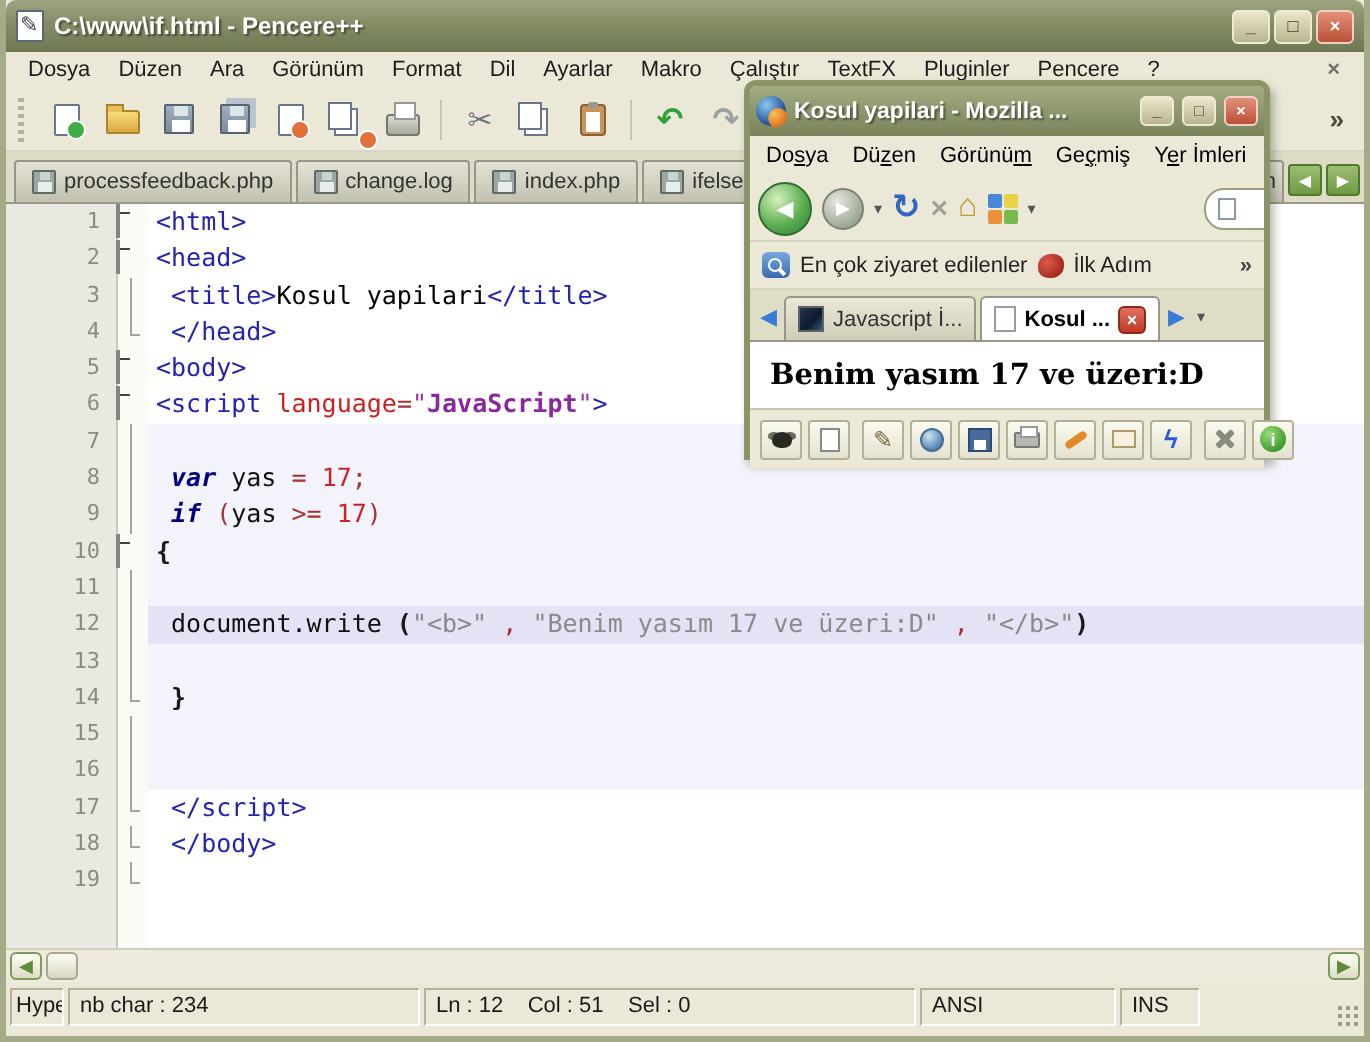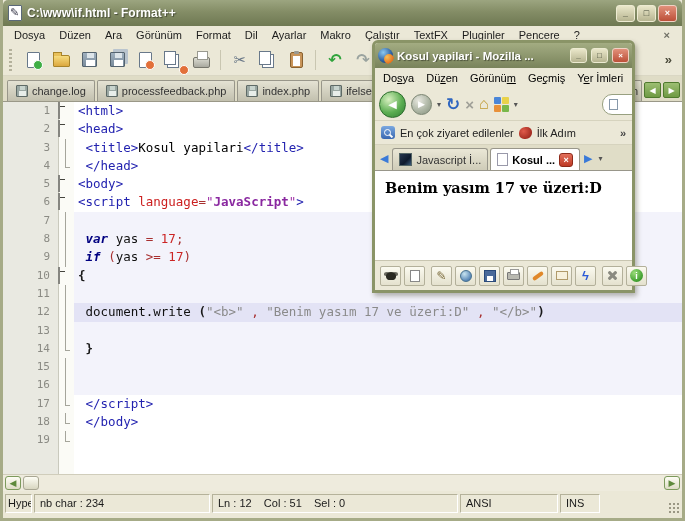--- a/index.html
+++ b/index.html
@@ -85,21 +85,21 @@
 #hsb{height:17px;background:#EEEBDD;display:flex;align-items:center;padding:1px 2px;gap:2px;border-top:1px solid #D0CDBB}
 .sarr{width:16px;height:14px;background:linear-gradient(#FDFDF4,#DEDCC6);border:1px solid #7C9A5C;border-radius:3px;color:#5E8A3C;font-size:9px;font-weight:bold;display:flex;align-items:center;justify-content:center;flex:none}
 .sal::after{content:"◀"}.sar::after{content:"▶"}
 .sthumb{width:16px;height:14px;background:linear-gradient(#FDFDF4,#D8D6C0);border:1px solid #A8A692;border-radius:3px;flex:none}
 .strack{flex:1}
 #sbar{height:27px;display:flex;align-items:flex-start;padding:3px 2px 4px;gap:2px;font-size:11px;color:#1a1a1a}
 .sc{height:19px;line-height:17px;border:1px solid;border-color:#B5B29A #FFF #FFF #B5B29A;padding:0 5px;overflow:hidden;white-space:pre}
 .s1{width:27px;padding:0 2px}.s2{width:176px}.s3{width:246px}.s4{width:78px}.s5{width:98px}.s6{width:40px}
 .sgrip{margin-left:auto;width:12px;height:12px;align-self:flex-end;background-image:radial-gradient(#9A9784 1px,transparent 1.2px);background-size:4px 4px}
 
-#ff{position:absolute;left:369px;top:40px;width:263px;height:253px;background:#EBE8D7;border:3px solid #8A9467;border-radius:6px 6px 0 0;box-shadow:2px 3px 5px rgba(50,50,30,.35);display:flex;flex-direction:column;z-index:10}
+#ff{position:absolute;left:369px;top:40px;width:263px;height:190px;background:#EBE8D7;border:3px solid #8A9467;border-radius:6px 6px 0 0;box-shadow:2px 3px 5px rgba(50,50,30,.35);display:flex;flex-direction:column;z-index:10}
 #ftbar{height:25px;background:linear-gradient(#A3AC82,#79835B);display:flex;align-items:center;gap:4px;padding:0 3px;border-radius:3px 3px 0 0;flex:none}
 .fficon{width:15px;height:15px;border-radius:50%;background:radial-gradient(circle at 35% 30%,#8CC8F0,#2A5C9E 60%,#123A66);position:relative;flex:none}
 .fficon::after{content:"";position:absolute;right:-1px;bottom:-1px;width:10px;height:10px;border-radius:50%;background:radial-gradient(circle at 30% 30%,#F8C05A,#E2701E 68%,rgba(0,0,0,0) 70%)}
 #ftbar .txt{color:#fff;font-weight:bold;font-size:11.5px;flex:1;text-shadow:1px 1px 1px rgba(0,0,0,.45);white-space:nowrap;overflow:hidden}
 #fmenu{height:20px;display:flex;align-items:center;font-size:11px;padding:0 4px;flex:none}
 .fmi{padding:1px 8px 1px 4px;white-space:nowrap}
 .fmi .u{text-decoration:underline}
 #fnav{height:33px;display:flex;align-items:center;padding:0 4px;gap:5px;border-bottom:1px solid #D6D3BE;position:relative;overflow:hidden;flex:none}
 .backb{width:27px;height:27px;border-radius:50%;background:radial-gradient(circle at 35% 30%,#D8F0C0,#5CAE52 55%,#2E7D32);border:1px solid #2E6E2E;color:#fff;font-size:11px;font-weight:bold;display:flex;align-items:center;justify-content:center;flex:none}
 .backb::after{content:"◀"}
@@ -157,21 +157,21 @@
 .ainfo{width:13px;height:13px;border-radius:50%;background:radial-gradient(circle at 35% 30%,#9ADC7A,#3E9E2E 70%,#2A7A1E);color:#fff;font-size:9px;font-weight:bold;display:flex;align-items:center;justify-content:center}
 .ainfo::after{content:"i"}
 </style>
 </head>
 <body>
 
 <div id="win">
 
   <div id="tbar">
     <span class="npicon"></span>
-    <span class="txt">C:\www\if.html - Format++</span>
+    <span class="txt">C:\www\if.html - Pencere++</span>
     <span class="wbtns">
       <span class="wb">_</span>
       <span class="wb">□</span>
       <span class="wb close">×</span>
     </span>
   </div>
 
   <div id="nmenu">
     <span class="mi">Dosya</span>
     <span class="mi">Düzen</span>
@@ -229,25 +229,25 @@
       </span>
     <span class="tb">
         <span class="irepl"></span>
       </span>
     <span class="ovf">»</span>
   </div>
 
   <div id="ntabs">
     <span class="ntab">
         <span class="tfloppy"></span>
-        <span>change.log</span>
+        <span>processfeedback.php</span>
       </span>
     <span class="ntab">
         <span class="tfloppy"></span>
-        <span>processfeedback.php</span>
+        <span>change.log</span>
       </span>
     <span class="ntab">
         <span class="tfloppy"></span>
         <span>index.php</span>
       </span>
     <span class="ntab">
         <span class="tfloppy"></span>
         <span>ifelse.php</span>
       </span>
     <span class="tright">

